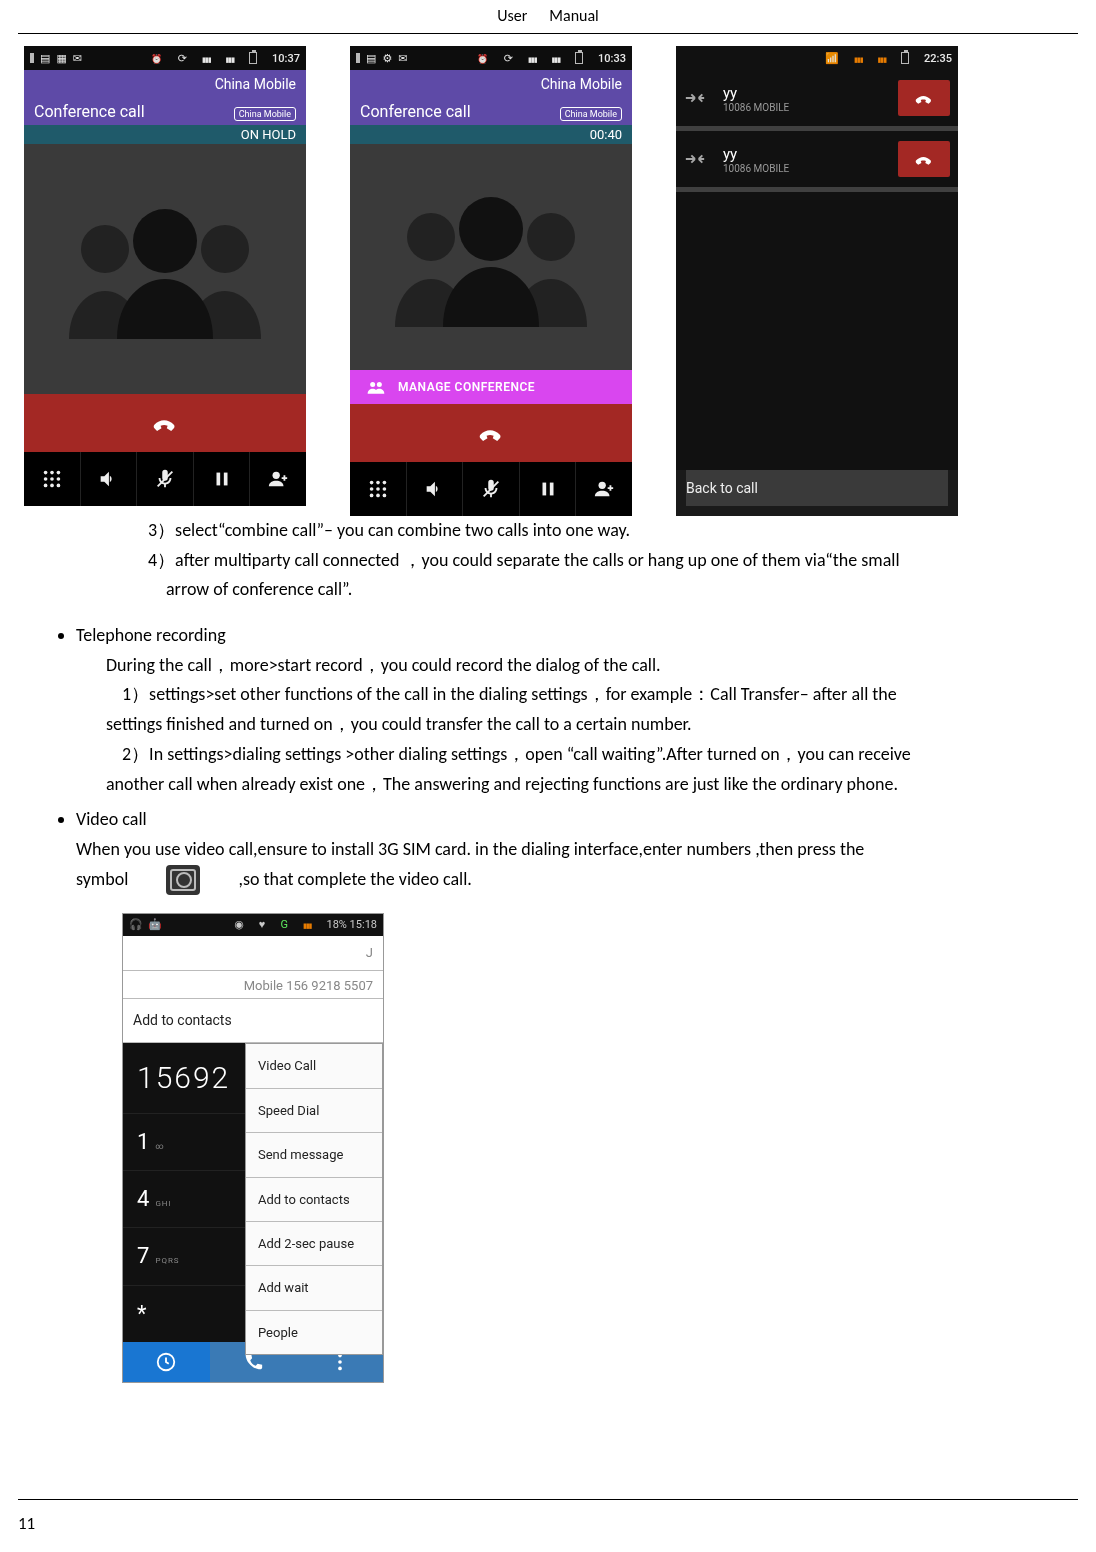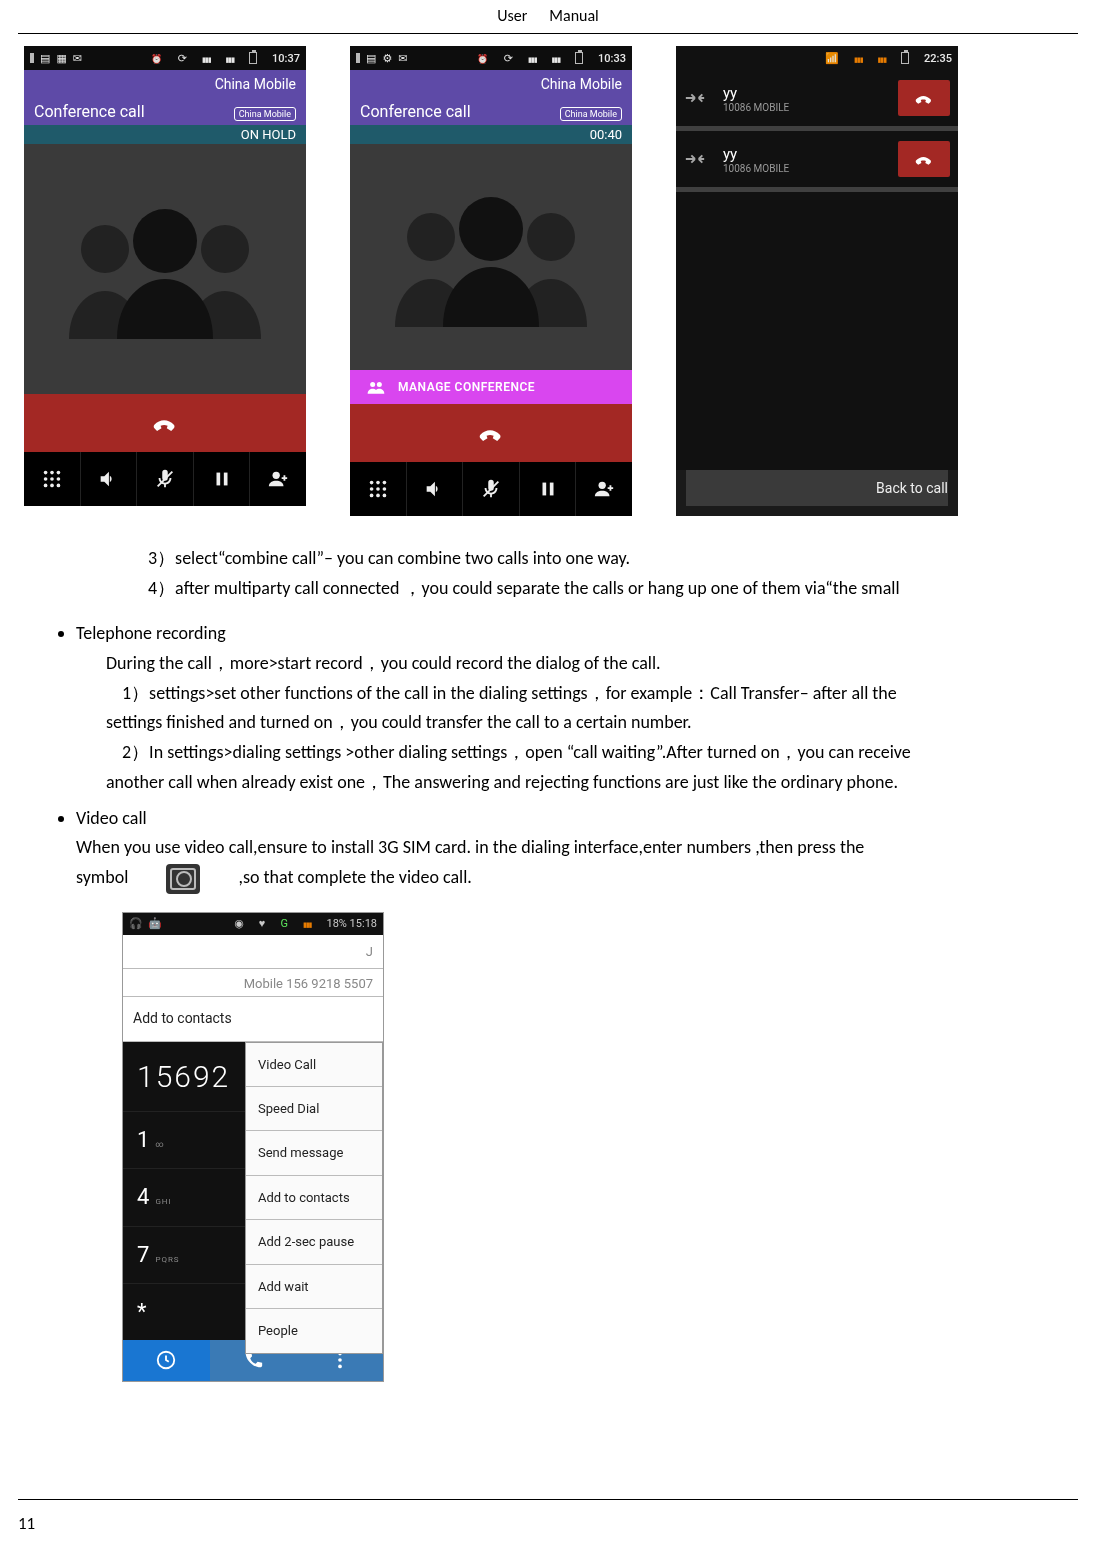--- a/index.html
+++ b/index.html
@@ -64,24 +64,24 @@
   
   .p3 .statusbar{background:#111;}
   .p3-body{flex:1;background:#111;}
   .p3-row{display:flex;align-items:center;gap:17px;padding:10px 8px;border-bottom:5px solid #404040;}
   .p3-row .split-ico{width:22px;height:16px;opacity:.8;}
   .p3-row .info{flex:1;display:flex;flex-direction:column;}
   .p3-row .name{font-size:15px;color:#fff;}
   .p3-row .sub{font-size:10px;color:#999;}
   .p3-row .end{width:52px;height:36px;background:var(--red);display:flex;align-items:center;justify-content:center;border-radius:2px;}
   .p3-row .end svg{width:22px;height:22px;}
-  .p3 .back-btn{background:#3a3a3a;margin:0 10px 10px 10px;text-align:right;padding:10px 0;font-size:14px;color:#eee;}
+  .p3 .back-btn{background:#3a3a3a;margin:0 10px 10px 10px;text-align:left;padding:10px 0;font-size:14px;color:#eee;}
 
   
-  .body-text{font-size:18px;line-height:1.65;margin-top:28px;}
+  .body-text{font-size:18px;line-height:1.65;}
   .indent-step{margin-left:130px;}
   .indent-step2{margin-left:148px;}
   ul.bullets{list-style:disc;margin:16px 0 0 58px;padding:0;}
   ul.bullets>li{margin-bottom:6px;}
   .sub-indent{margin-left:30px;}
   .sub-indent2{margin-left:46px;}
   .inline-icon{display:inline-block;width:34px;height:30px;background:#333;border-radius:4px;vertical-align:middle;margin:0 34px;position:relative;}
   .inline-icon::before{content:"";position:absolute;inset:4px;border:2px solid #bbb;border-radius:3px;}
   .inline-icon::after{content:"";position:absolute;left:10px;top:7px;width:12px;height:12px;border:2px solid #bbb;border-radius:50%;}
 
@@ -347,20 +347,21 @@
         </div>
       </div>
       <div class="back-btn">Back to call</div>
     </div>
 
   </div>
 
   <div class="body-text">
     <div class="indent-step">3）select“combine call”– you can combine two calls into one way.</div>
     <div class="indent-step">4）after multiparty call connected ，you could separate the calls or hang up one of them via“the small</div>
+    <div class="indent-step2">arrow of conference call”.</div>
 
     <ul class="bullets">
       <li>
         <span>Telephone recording</span>
         <div class="sub-indent">During the call，more&gt;start record，you could record the dialog of the call.</div>
         <div class="sub-indent2">1）settings&gt;set other functions of the call in the dialing settings，for example：Call Transfer– after all the</div>
         <div class="sub-indent">settings finished and turned on，you could transfer the call to a certain number.</div>
         <div class="sub-indent2">2）In settings&gt;dialing settings &gt;other dialing settings，open “call waiting”.After turned on，you can receive</div>
         <div class="sub-indent">another call when already exist one，The answering and rejecting functions are just like the ordinary phone.</div>
       </li>

